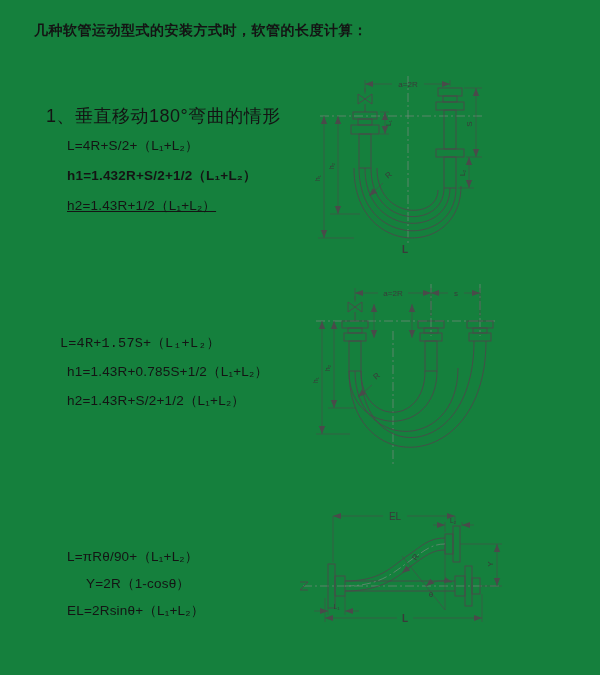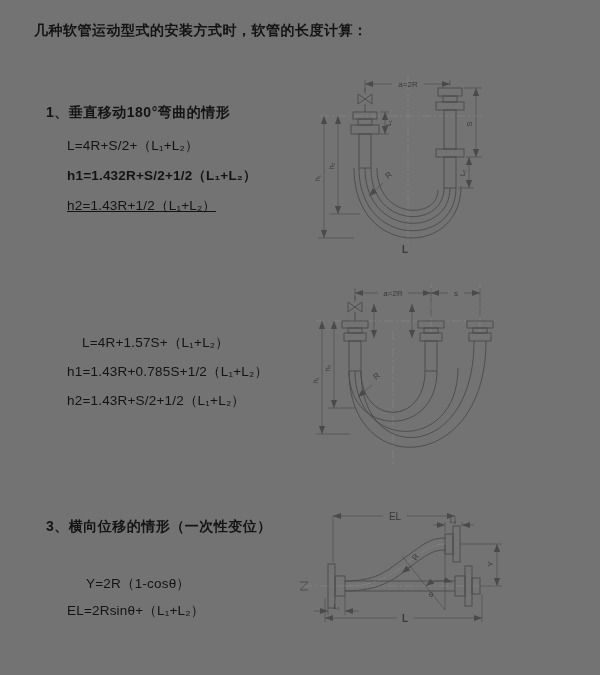--- a/index.html
+++ b/index.html
@@ -1,23 +1,23 @@
 <!DOCTYPE html>
 <html><head>
 <meta charset="utf-8">
 <style>
   html,body{margin:0;padding:0;}
   body{
     width:600px;height:675px;background:#ffffff;position:relative;
     font-family:"Liberation Sans","DejaVu Sans",sans-serif;color:#141414;
     overflow:hidden;
   }
-  .page{position:absolute;inset:0;background:#737373;}
+  .page{position:absolute;inset:0;background:#15803d;}
   .title{position:absolute;left:34px;top:22px;font-size:14px;font-weight:bold;letter-spacing:.5px;}
-  .heading{position:absolute;font-size:14px;font-weight:bold;letter-spacing:.5px;}
+  .heading{position:absolute;font-size:18px;font-weight:normal;letter-spacing:.5px;}
   .formula{position:absolute;font-size:13.5px;font-weight:500;letter-spacing:.2px;}
   svg{position:absolute;overflow:visible;}
   svg text{font-family:"Liberation Sans","DejaVu Sans",sans-serif;fill:#3a3a3a;}
   .ln{stroke:#4a4a4a;stroke-width:.9;fill:none;}
   .cl{stroke:#8a8a8a;stroke-width:.6;fill:none;stroke-dasharray:9 3 2 3;}
   .dim{stroke:#4a4a4a;stroke-width:.6;fill:none;}
   .lbl{font-size:8px;}
   .lblL{font-size:10px;}
   .lbls{font-size:6.5px;}
 </style>
@@ -118,21 +118,21 @@
     </g>
 
     <g>
       <text class="lbl" x="80" y="111" transform="rotate(-40 80 111)">R</text>
       <line class="dim" x1="75" y1="115" x2="61" y2="128" marker-end="url(#ar1)"></line>
     </g>
 
     <text class="lblL" x="97" y="185" text-anchor="middle" style="font-weight:bold">L</text>
   </svg>
 
-  <div class="formula" style="left:82px;top:334px;">L=4R+1.57S+（L₁+L₂）</div>
+  <div class="formula" style="left:60px;top:334px;font-family:Liberation Mono, monospace;">L=4R+1.57S+（L₁+L₂）</div>
   <div class="formula" style="left:67px;top:363px;">h1=1.43R+0.785S+1/2（L₁+L₂）</div>
   <div class="formula" style="left:67px;top:392px;">h2=1.43R+S/2+1/2（L₁+L₂）</div>
 
   <svg viewBox="0 0 285 195" style="left:308px;top:276px;width:285px;height:195px">
     <defs>
       <marker id="ar2" viewBox="0 0 10 10" refX="9" refY="5" markerWidth="9" markerHeight="9" orient="auto-start-reverse" markerUnits="userSpaceOnUse">
         <path d="M0,1.5 L9,5 L0,8.5 z" fill="#4a4a4a"></path>
       </marker>
       <pattern id="ht2" width="3.5" height="3.5" patternUnits="userSpaceOnUse">
         <path d="M0,3.5 L3.5,0 M0,0 L3.5,3.5" stroke="#777" stroke-width="0.45"></path>
@@ -205,21 +205,21 @@
       <path class="ln" d="M41,95 C41,204 178,198 178,65"></path>
       <path class="ln" d="M53,95 C53,190 166,186 166,65"></path>
     </g>
 
     <g>
       <text class="lbl" x="68" y="104" transform="rotate(-40 68 104)">R</text>
       <line class="dim" x1="64" y1="109" x2="50" y2="121" marker-end="url(#ar2)"></line>
     </g>
   </svg>
 
-  <div class="heading" style="left:46px;top:518px;">3、横向位移的情形（一次性变位）</div>
+  <div class="formula" style="left:67px;top:548px;">L=πRθ/90+（L₁+L₂）</div>
   <div class="formula" style="left:67px;top:575px;margin-left:19px;">Y=2R（1-cosθ）</div>
   <div class="formula" style="left:67px;top:602px;">EL=2Rsinθ+（L₁+L₂）</div>
 
   <svg viewBox="0 0 305 150" style="left:295px;top:498px;width:305px;height:150px">
     <defs>
       <marker id="ar3" viewBox="0 0 10 10" refX="9" refY="5" markerWidth="9" markerHeight="9" orient="auto-start-reverse" markerUnits="userSpaceOnUse">
         <path d="M0,1.5 L9,5 L0,8.5 z" fill="#4a4a4a"></path>
       </marker>
     </defs>
 

